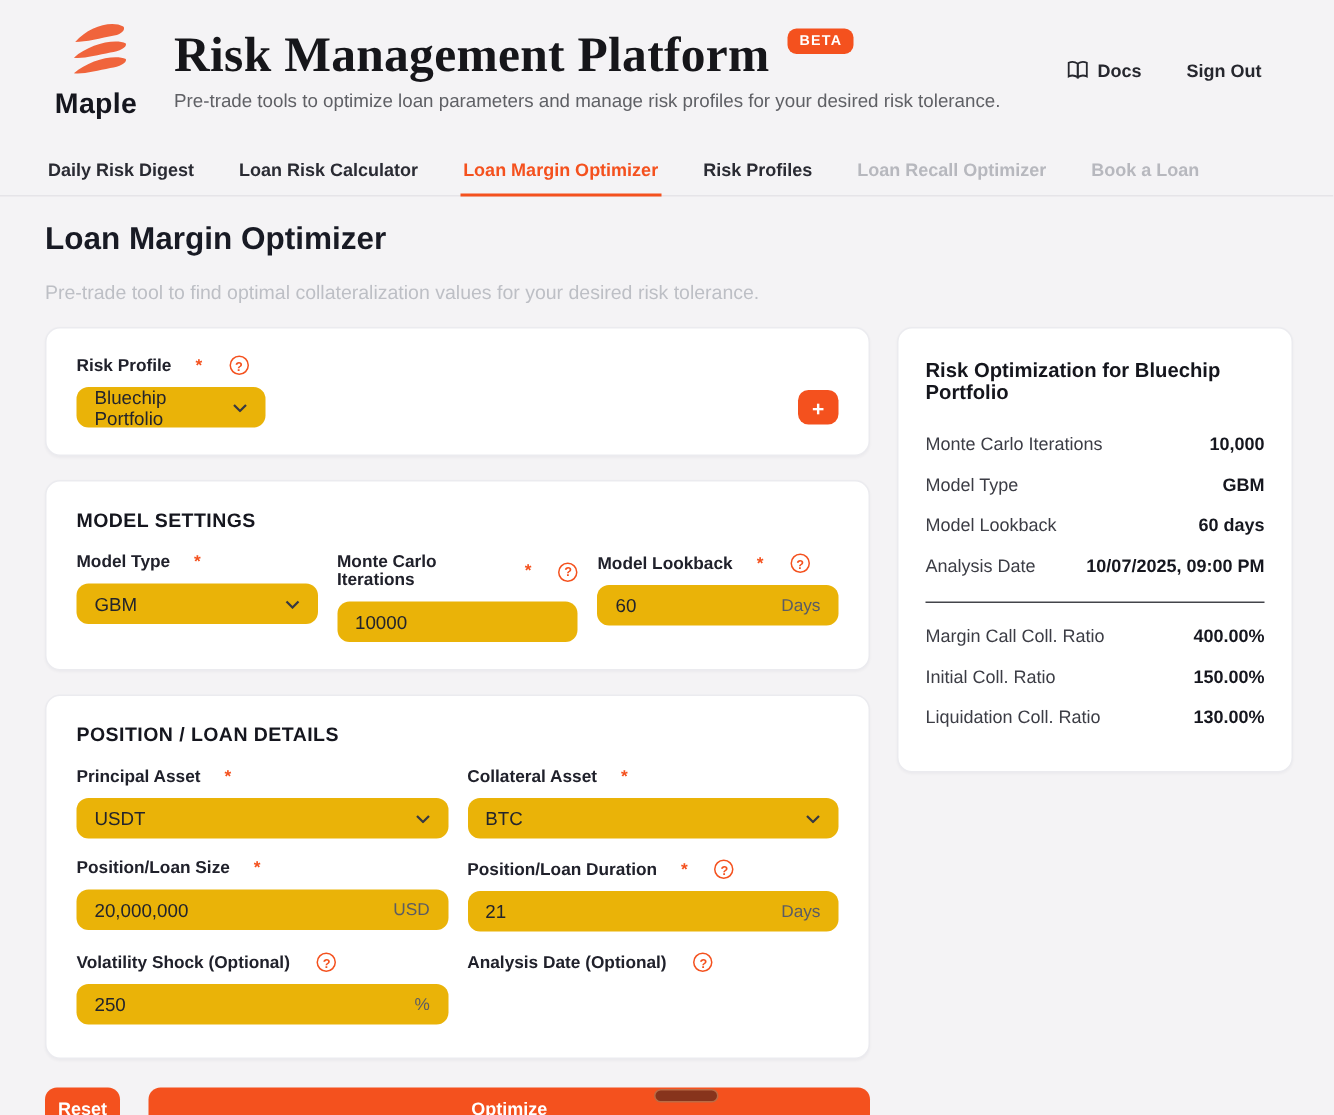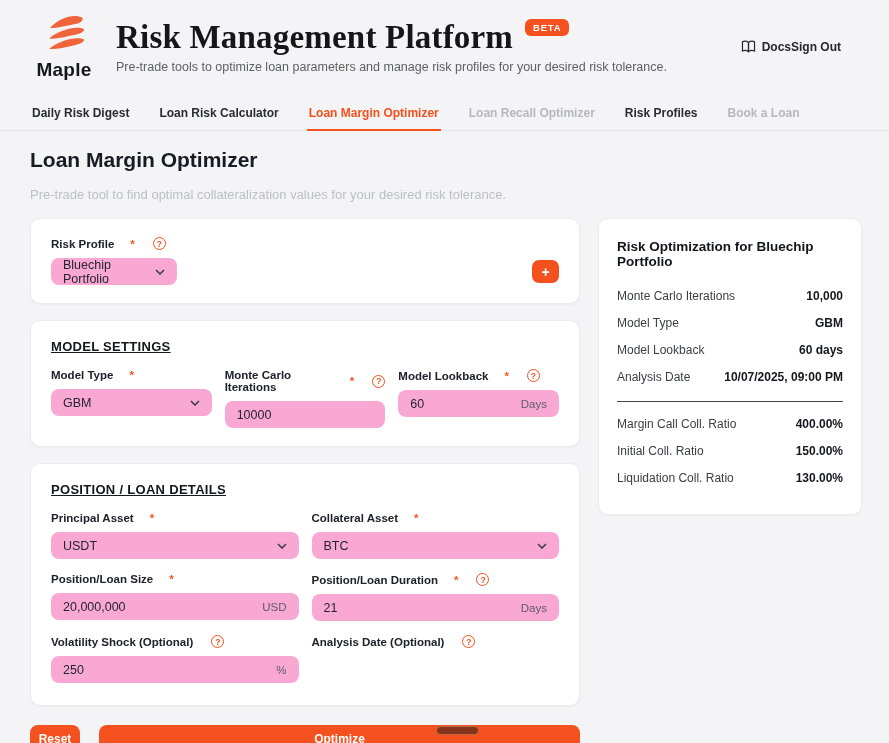--- a/index.html
+++ b/index.html
@@ -20,51 +20,51 @@
   .title-row { display:flex; align-items:flex-start; gap:12px; }
   .app-title {
     font-family:"Liberation Serif", serif;
     font-size:33px; font-weight:900; color:#16161a; letter-spacing:.2px;
   }
   .beta-badge {
     background:#f4511e; color:#fff; font-size:9.5px; font-weight:700;
     letter-spacing:.8px; padding:4px 8px 3px; border-radius:6px; line-height:1;
   }
   .app-subtitle { font-size:12.5px; color:#5f6065; margin-top:4px; }
-  .header-right { margin-left:auto; display:flex; align-items:flex-end; }
+  .header-right { margin-left:auto; display:flex; align-items:flex-end; gap:30px; }
   .hdr-link { display:flex; align-items:center; gap:6px; font-size:12px; font-weight:600; color:#26272e; cursor:pointer; }
   
   .tabbar { display:flex; gap:26px; padding:0 30px; border-bottom:1px solid #e5e4e8; margin-top:4px; }
   .tab {
     font-size:12px; font-weight:600; color:#2a2b33; padding:11px 2px 9px;
     border-bottom:2px solid transparent; margin-bottom:-1px; cursor:pointer; white-space:nowrap;
   }
   .tab.active { color:#f4511e; border-bottom-color:#f4511e; }
   .tab.disabled { color:#b7b8be; }
   
   .page-head { padding:17px 30px 4px; }
   .page-title { font-size:21px; font-weight:700; color:#181a24; }
   .page-subtitle { font-size:13px; color:#bdbfc5; margin-top:15px; }
   
   .content { display:flex; gap:18px; padding:12px 27px 0 30px; align-items:flex-start; }
   .left-col { width:550px; flex-shrink:0; }
   .card {
     background:#fff; border:1px solid #ebebef; border-radius:10px;
     box-shadow:0 1px 2px rgba(20,20,40,.04); padding:18px 20px; margin-bottom:16px;
   }
-  .card-title { font-size:13px; font-weight:700; color:#15161e; letter-spacing:.3px; margin-bottom:15px;text-decoration:underline; }
+  .card-title { font-size:13px; font-weight:700; color:#15161e; letter-spacing:.3px; margin-bottom:15px; }
   .field-label { display:flex; align-items:center; gap:16px; font-size:11.5px; font-weight:600; color:#20212b; margin-bottom:8px; }
   .req { color:#f4511e; font-weight:700; }
   .help-icon {
     width:13px; height:13px; border:1.3px solid #f4511e; border-radius:50%;
     color:#f4511e; font-size:8.5px; font-weight:700; display:inline-flex;
     align-items:center; justify-content:center; margin-left:2px; flex-shrink:0;
   }
   .control {
-    background:#f9a8d4; border-radius:8px; height:27px; display:flex;
+    background:#eab308; border-radius:8px; height:27px; display:flex;
     align-items:center; padding:0 12px; position:relative; cursor:pointer;
   }
   .control input {
     background:transparent; border:none; outline:none; width:100%;
     font-family:"Liberation Sans", sans-serif; font-size:12.5px; color:#23242c; font-weight:500;
   }
   .control .value-text { font-size:12.5px; color:#23242c; font-weight:500; }
   .suffix { font-size:11.5px; color:#5b5c64; margin-left:auto; padding-left:8px; flex-shrink:0; }
   .chev { margin-left:auto; flex-shrink:0; }
   
@@ -128,22 +128,22 @@
     <div class="hdr-link">
       <span>Sign Out</span>
     </div>
   </div>
 </div>
 
 <div class="tabbar">
   <div class="tab">Daily Risk Digest</div>
   <div class="tab">Loan Risk Calculator</div>
   <div class="tab active">Loan Margin Optimizer</div>
+  <div class="tab">Risk Profiles</div>
   <div class="tab disabled">Loan Recall Optimizer</div>
-  <div class="tab">Risk Profiles</div>
   <div class="tab disabled">Book a Loan</div>
 </div>
 
 <div class="page-head">
   <div class="page-title">Loan Margin Optimizer</div>
   <div class="page-subtitle">Pre-trade tool to find optimal collateralization values for your desired risk tolerance.</div>
 </div>
 
 <div class="content">
   <div class="left-col">

